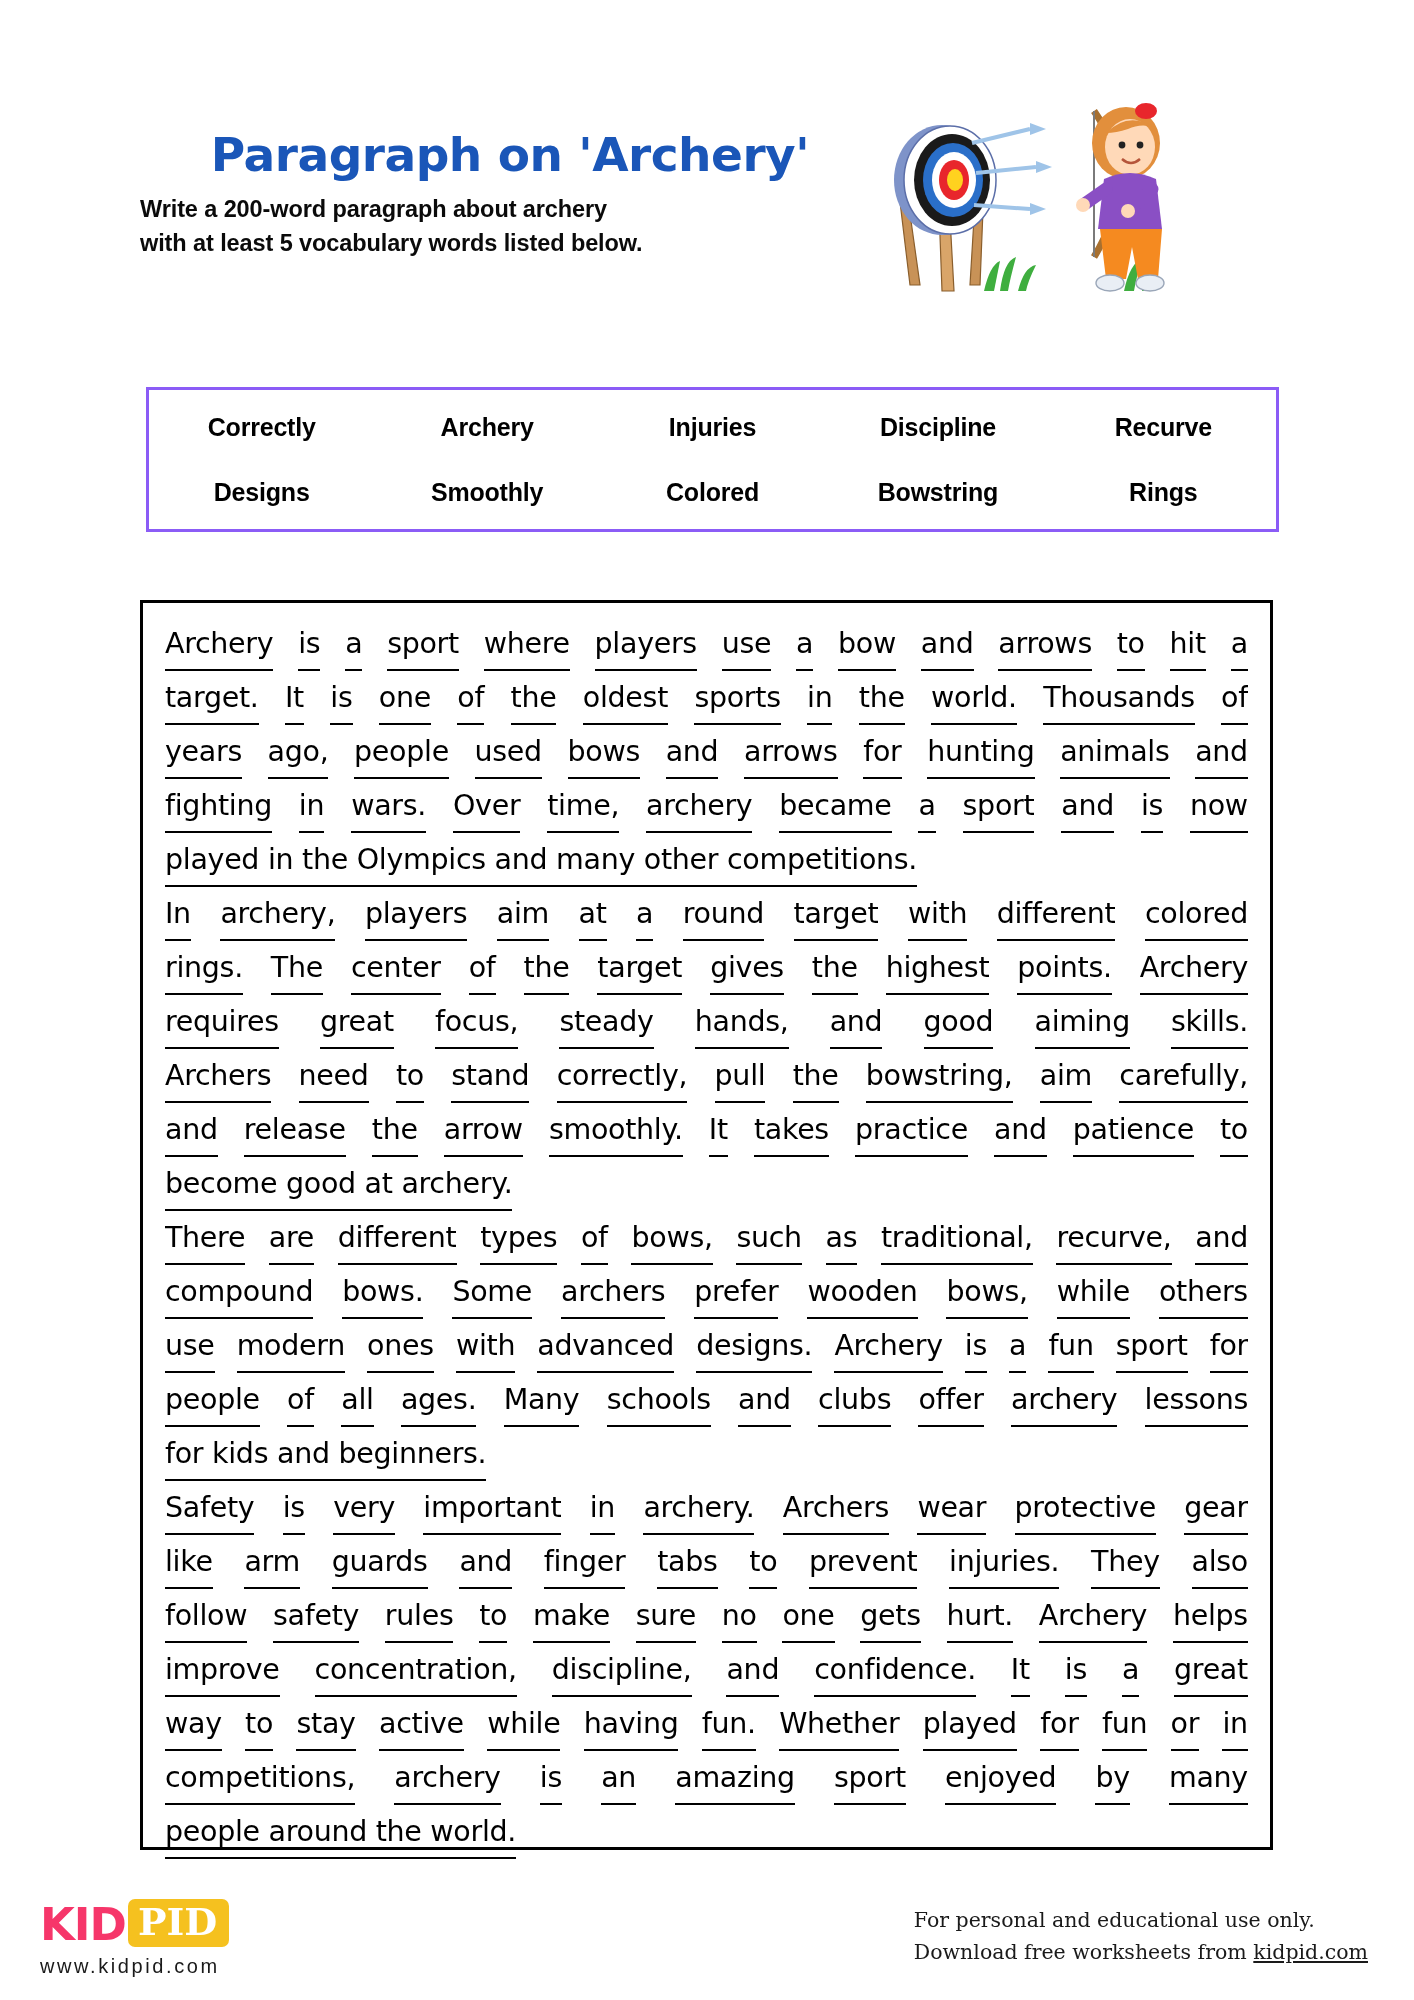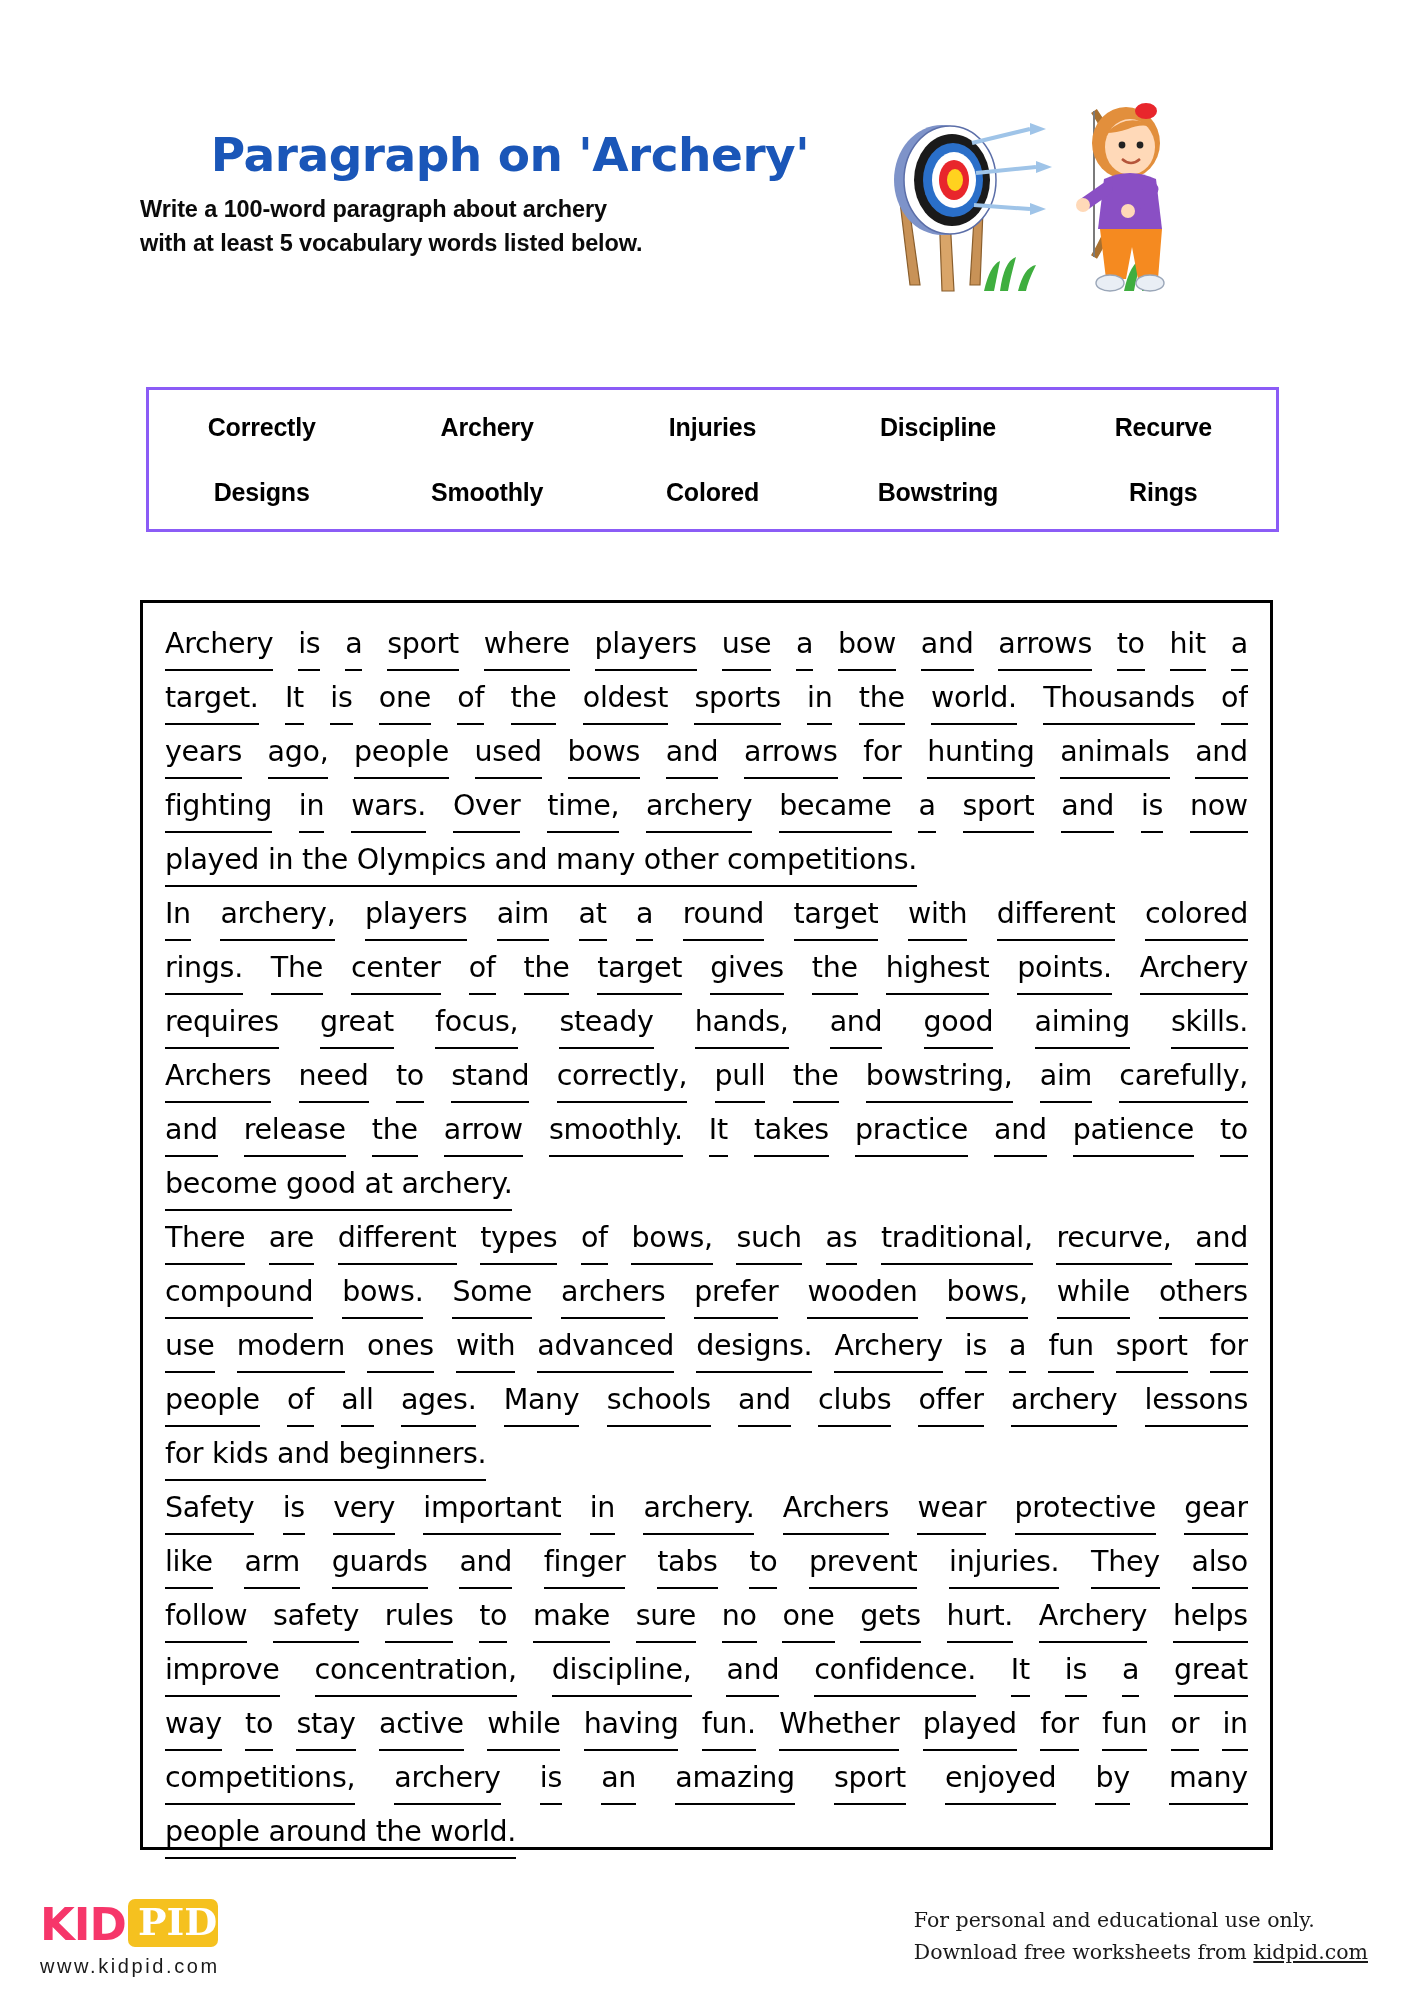--- a/index.html
+++ b/index.html
@@ -141,21 +141,21 @@
     letter-spacing: -1px;
     line-height: 1;
   }
   .logo-pid {
     font-family: "DejaVu Serif", serif;
     font-weight: bold;
     font-size: 38px;
     color: #ffffff;
     background: #f5c11f;
     border-radius: 7px;
-    padding: 4px 1px 6px 10px;
+    padding: 4px 12px 6px 10px;
     margin-left: 2px;
     line-height: 1;
     letter-spacing: 0px;
   }
   .logo-url {
     font-family: "Liberation Sans", sans-serif;
     font-size: 20px;
     color: #1a1a1a;
     letter-spacing: 2.6px;
     margin-top: 8px;
@@ -177,21 +177,21 @@
   }
 </style>
 </head>
 <body>
 
 <div class="page">
 
   <div class="header">
     <h1 class="title">Paragraph on 'Archery'</h1>
     <div class="subtitle">
-      <div>Write a 100-word paragraph about archery</div>
+      <div>Write a 200-word paragraph about archery</div>
       <div>with at least 5 vocabulary words listed below.</div>
     </div>
   </div>
 
   <div class="illustration">
     <svg width="390" height="220" viewBox="0 0 390 220" xmlns="http://www.w3.org/2000/svg">
 
       <g>
         <polygon points="18,100 26,100 40,200 30,200" fill="#c89257" stroke="#8a5e2c" stroke-width="1.2"></polygon>
         <polygon points="96,100 104,100 100,200 90,200" fill="#c89257" stroke="#8a5e2c" stroke-width="1.2"></polygon>

